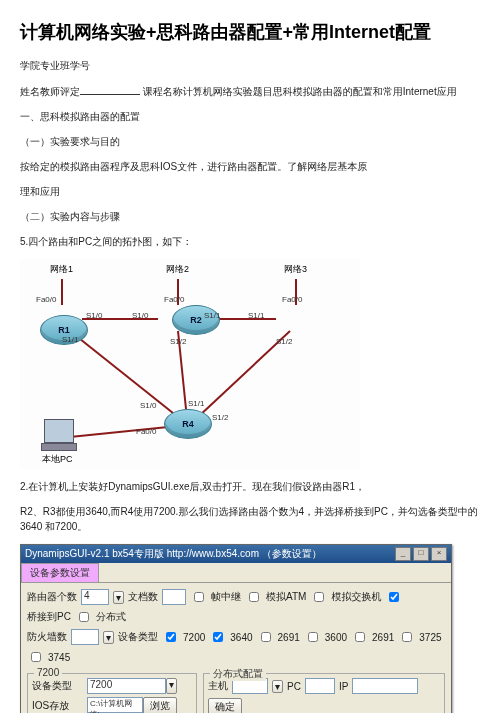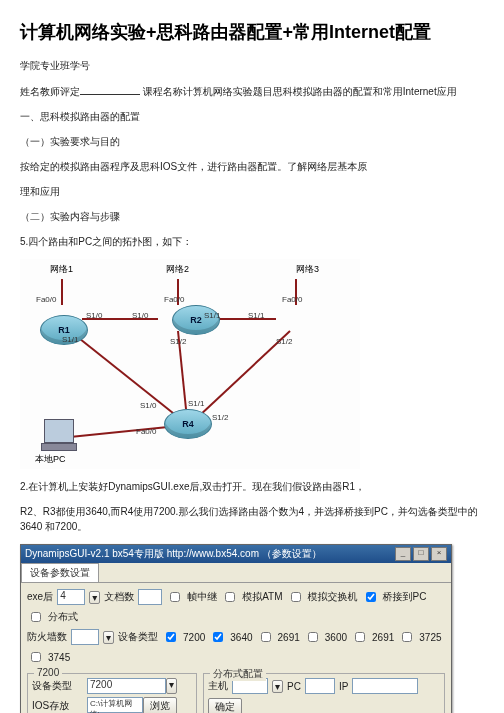--- a/index.html
+++ b/index.html
@@ -106,21 +106,21 @@
     font-size:8px;
     line-height:10px;
     text-align:center;
     color:#333;
   }
   .tabbar { display:flex; border-bottom:1px solid #999; background:#ece9d8; }
   .tab {
     padding:2px 8px;
     border:1px solid #999;
     border-bottom:none;
-    background:#ffffff;
+    background:#f0abfc;
     margin-right:-1px;
     font-size:10px;
   }
   .panel { padding:6px; }
   .row { display:flex; align-items:center; gap:4px; margin-bottom:4px; flex-wrap:wrap;}
   .inp {
     border:1px solid #7f9db9;
     background:#fff;
     height:14px;
     font-size:10px;
@@ -189,35 +189,35 @@
 
     <line x1="158" y1="72" x2="166" y2="150" stroke="#8a1a1a" stroke-width="2"></line>
 
     <line x1="270" y1="72" x2="178" y2="158" stroke="#8a1a1a" stroke-width="2"></line>
 
     <line x1="148" y1="168" x2="50" y2="178" stroke="#8a1a1a" stroke-width="2"></line>
   </svg>
 
   <span class="net-lbl" style="left:30px; top:4px;">网络1</span>
   <span class="net-lbl" style="left:146px; top:4px;">网络2</span>
-  <span class="net-lbl" style="left:276px; top:4px;">网络3</span>
+  <span class="net-lbl" style="left:264px; top:4px;">网络3</span>
 
   <div class="router" style="left:20px; top:56px;">
       <span class="lbl">R1</span>
     </div>
   <div class="router" style="left:152px; top:46px;">
       <span class="lbl">R2</span>
     </div>
   <div class="router" style="left:144px; top:150px;">
       <span class="lbl">R4</span>
     </div>
 
   <div class="pc-box" style="left:24px; top:160px;"></div>
   <div class="pc-base" style="left:21px; top:184px;"></div>
-  <span class="net-lbl" style="left:15px; top:194px;">本地PC</span>
+  <span class="net-lbl" style="left:22px; top:194px;">本地PC</span>
 
   <span class="port-lbl" style="left:16px; top:36px;">Fa0/0</span>
   <span class="port-lbl" style="left:66px; top:52px;">S1/0</span>
   <span class="port-lbl" style="left:42px; top:76px;">S1/1</span>
 
   <span class="port-lbl" style="left:144px; top:36px;">Fa0/0</span>
   <span class="port-lbl" style="left:112px; top:52px;">S1/0</span>
   <span class="port-lbl" style="left:184px; top:52px;">S1/1</span>
   <span class="port-lbl" style="left:150px; top:78px;">S1/2</span>
 
@@ -242,21 +242,21 @@
       <div class="tbtn">□</div>
       <div class="tbtn">×</div>
     </div>
   </div>
   <div class="tabbar">
     <div class="tab">设备参数设置</div>
   </div>
   <div class="panel">
 
     <div class="row">
-      <span class="lbl-sm">exe后</span>
+      <span class="lbl-sm">路由器个数</span>
       <span class="inp" style="width:22px;">4</span>
       <span class="btn" style="padding:0 2px;">▾</span>
       <span class="lbl-sm">文档数</span>
       <span class="inp" style="width:18px;"></span>
       <input type="checkbox" class="chk" style="">
         <span class="lbl-sm">帧中继</span>
       <input type="checkbox" class="chk" style="">
         <span class="lbl-sm">模拟ATM</span>
       <input type="checkbox" class="chk" style="">
         <span class="lbl-sm">模拟交换机</span>

